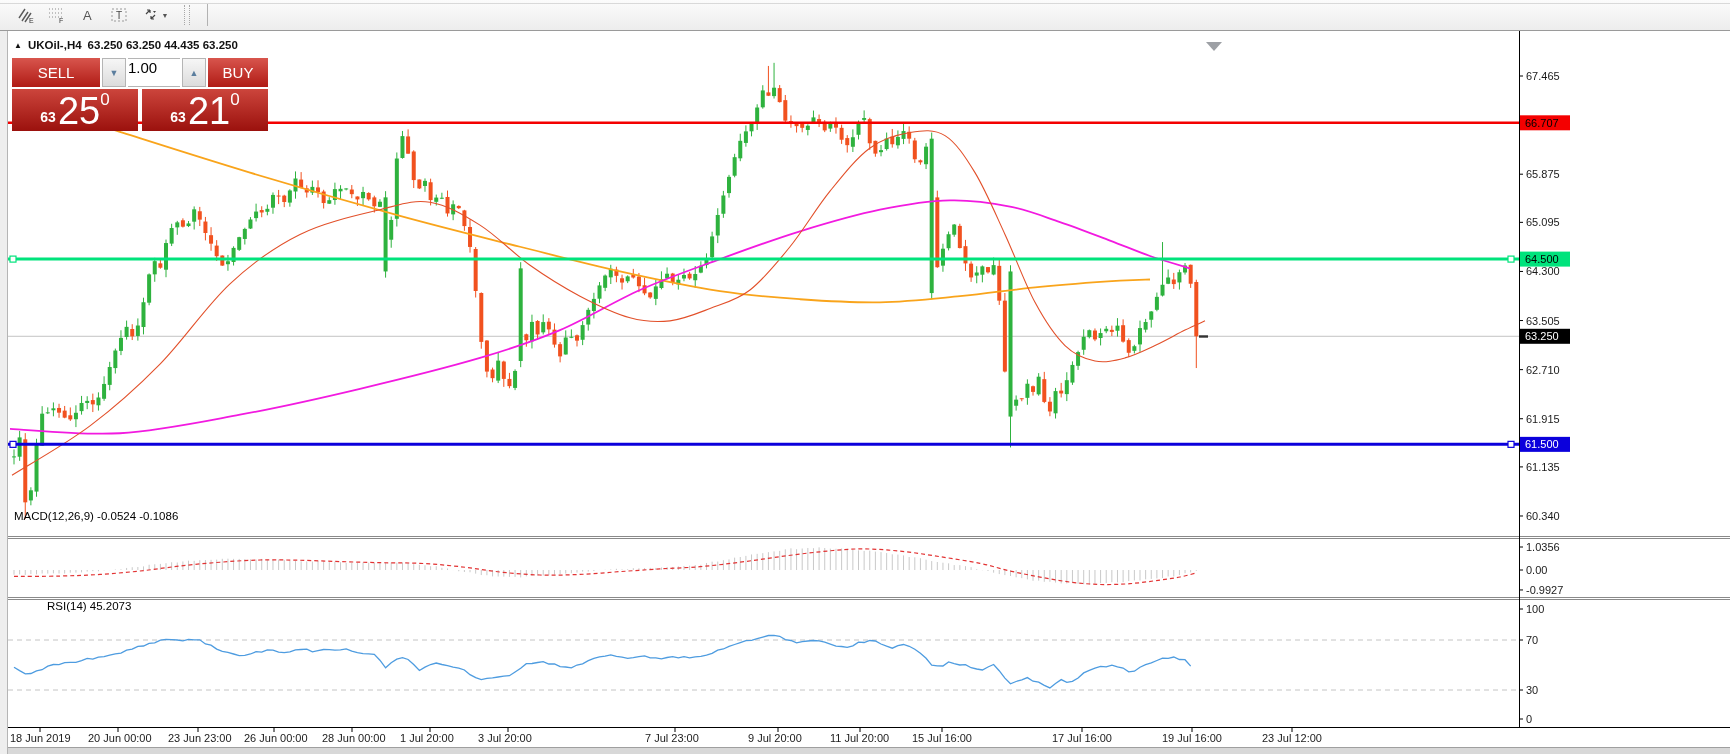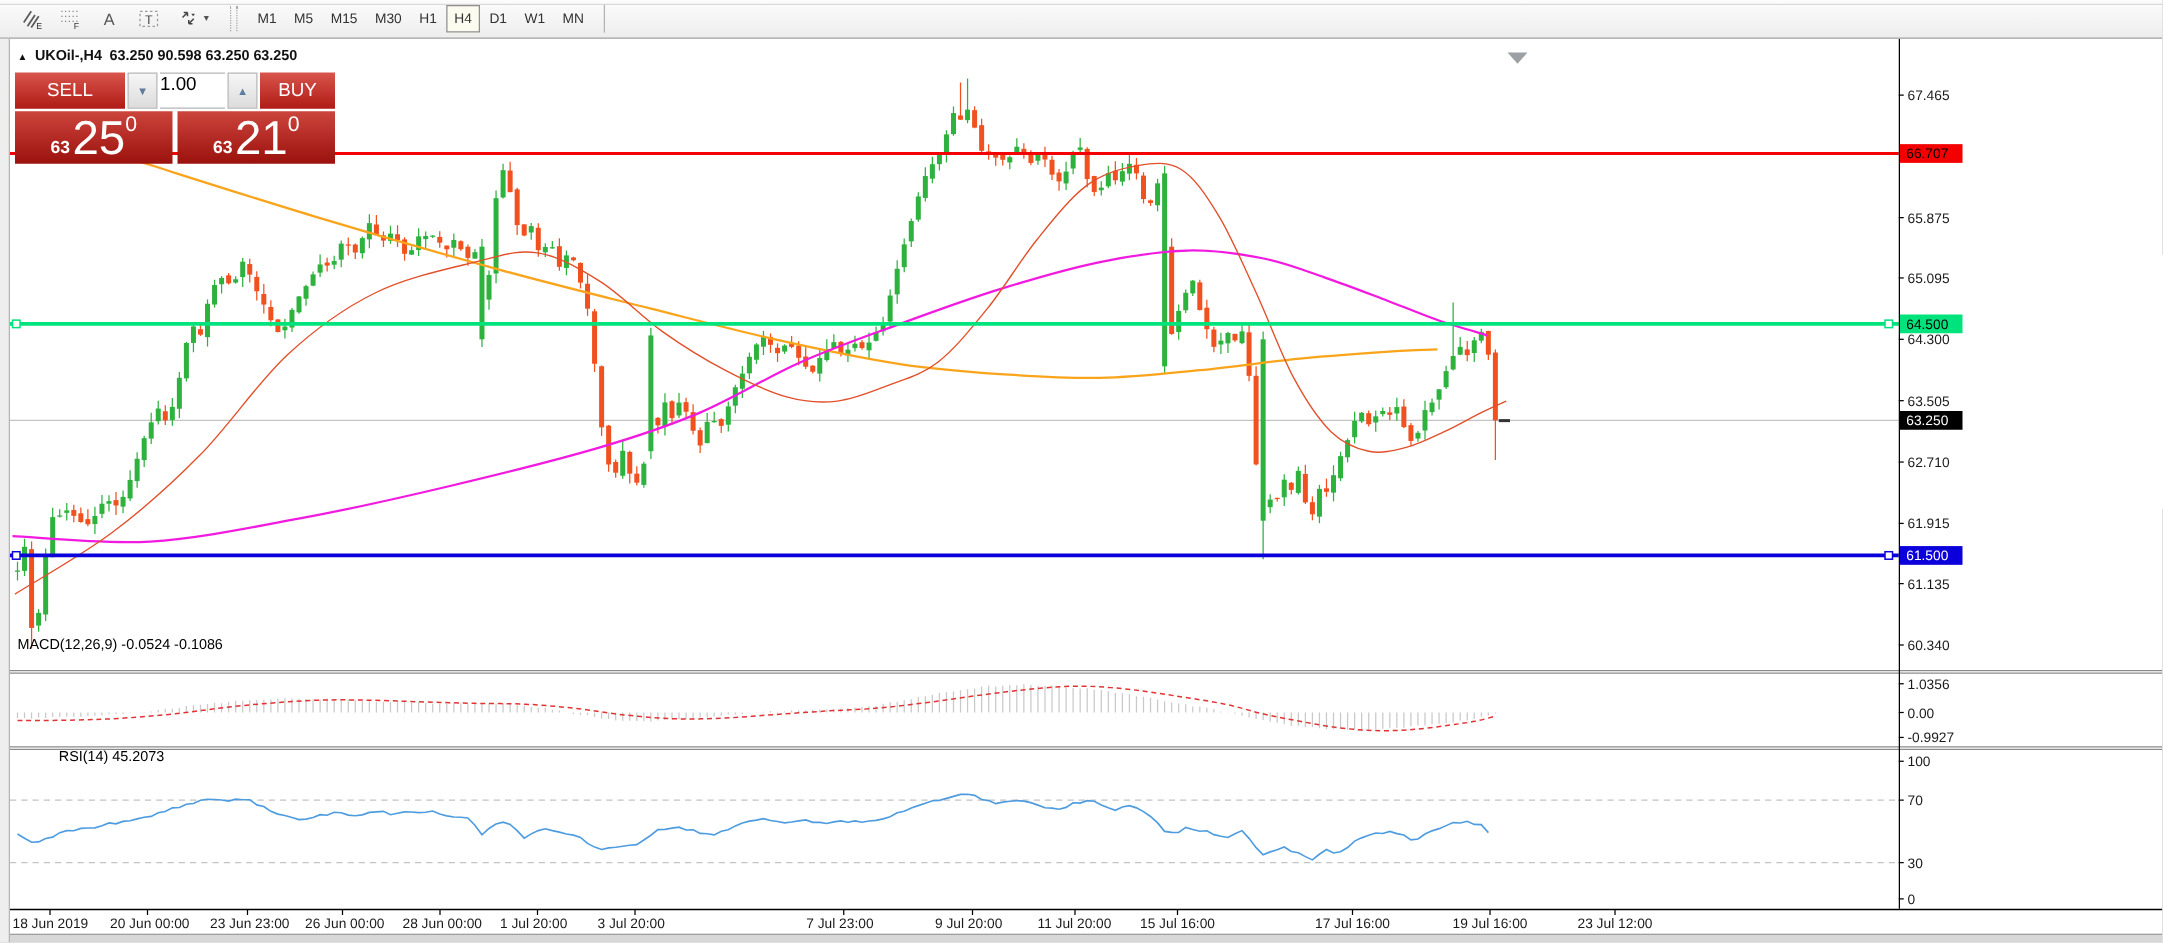--- a/index.html
+++ b/index.html
@@ -86,31 +86,20 @@
         <button class="tb wide">
           <svg width="18" height="18" viewBox="0 0 18 18">
             <path d="M4 8 L8 4 M8 4 L8 7 M8 4 L5 4" stroke="#444" fill="none" stroke-width="1.2"></path>
             <path d="M13 9 L9 13 M9 13 L9 10 M9 13 L12 13" stroke="#444" fill="none" stroke-width="1.2"></path>
             <path d="M11 5 l3 0 l-1.5 2 z" fill="#444"></path>
           </svg>
           <span class="caret">▼</span>
         </button>
       </span>
     <span class="sep-drag"></span>
-    <span id="tfGroup" style="display:flex;gap:2px;">
-        <button class="tf">M1</button>
-        <button class="tf">M5</button>
-        <button class="tf">M15</button>
-        <button class="tf">M30</button>
-        <button class="tf">H1</button>
-        <button class="tf active">H4</button>
-        <button class="tf">D1</button>
-        <button class="tf">W1</button>
-        <button class="tf">MN</button>
-      </span>
     <span class="sep-line"></span>
   </div>
 
   <div class="left-gutter"></div>
 
   <div class="chart-area">
     <svg id="chart" width="1722" height="723" viewBox="8 31 1722 723">
         <rect x="8" y="31" width="1722" height="723" fill="#ffffff"></rect>
         <rect x="8" y="747" width="1722" height="7" fill="#d8d8d8"></rect>
         <line x1="8" y1="747.5" x2="1730" y2="747.5" stroke="#9f9f9f" stroke-width="1"></line>
@@ -855,21 +844,21 @@
         <text x="1052" y="742" fill="#1a1a1a">17 Jul 16:00</text>
         <line x1="1192" y1="728" x2="1192" y2="732" stroke="#000"></line>
         <text x="1162" y="742" fill="#1a1a1a">19 Jul 16:00</text>
         <line x1="1292" y1="728" x2="1292" y2="732" stroke="#000"></line>
         <text x="1262" y="742" fill="#1a1a1a">23 Jul 12:00</text>
       </svg>
 
     <div class="chart-title">
       <span class="tri">▲</span>
       <span>UKOil-,H4</span>
-      <span>63.250 90.598 63.250 63.250</span>
+      <span>63.250 63.250 44.435 63.250</span>
     </div>
 
     <div class="quote-panel">
       <div class="qp-row1">
         <button class="qp-btn qp-sell">SELL</button>
         <button class="spin">▼</button>
         <div class="vol">1.00</div>
         <button class="spin">▲</button>
         <button class="qp-btn qp-buy">BUY</button>
       </div>

